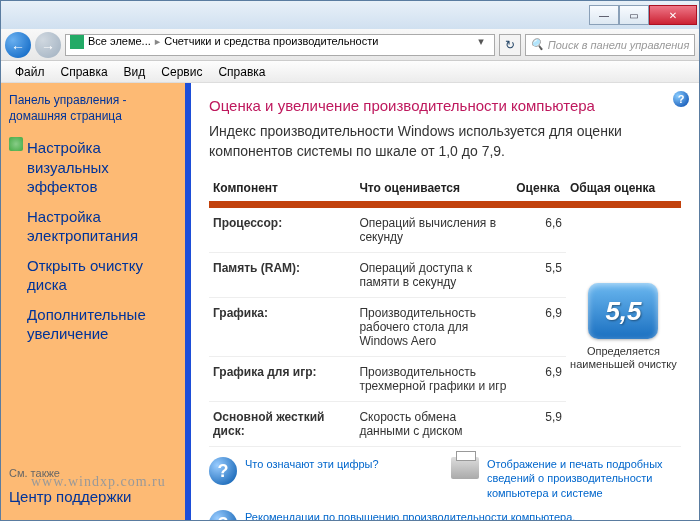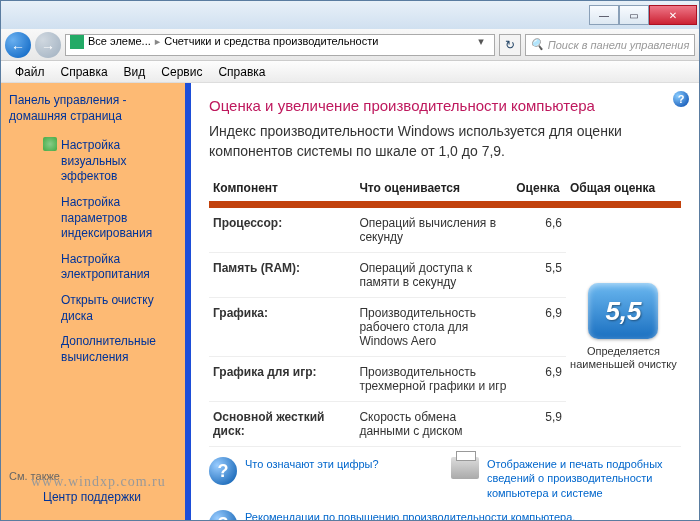--- a/index.html
+++ b/index.html
@@ -16,21 +16,21 @@
   .addr-icon { width:14px; height:14px; background:#2a6; display:inline-block; }
   .addr-sep { color:#888; }
   .addr-drop { width:18px; text-align:center; color:#555; }
   .refresh { width:22px; height:22px; border:1px solid #aaa; background:#f4f4f4; display:flex; align-items:center; justify-content:center; color:#246; }
   .search { width:170px; height:22px; border:1px solid #aaa; background:#fff; display:flex; align-items:center; padding:0 4px; color:#999; font-style:italic; font-size:11px; gap:4px; }
   .menubar { height:22px; background:linear-gradient(to bottom,#fdfdfd,#ececec); border-bottom:1px solid #ddd; display:flex; align-items:center; padding:0 6px; gap:0; font-size:12px; }
   .menuitem { padding:2px 8px; }
   .content { flex:1; display:flex; overflow:hidden; }
   .sidebar { width:190px; background:#fdba74; border-right:6px solid #1d4ed8; padding:10px 8px; display:flex; flex-direction:column; gap:2px; }
   .side-head { color:#003399; font-size:12px; line-height:1.3; margin-bottom:8px; }
-  .side-link { color:#003399; font-size:12px; line-height:1.3; padding:4px 0 4px 18px; position:relative;margin-left:34px; }
+  .side-link { color:#003399; font-size:15px; line-height:1.3; padding:4px 0 4px 18px; position:relative; }
   .side-link.withicon::before { content:""; width:14px; height:14px; position:absolute; left:0; top:3px; background: radial-gradient(circle,#8c8,#4a4); border-radius:2px; }
   .side-bottom { margin-top:auto; }
   .side-also { color:#666; font-size:11px; margin-bottom:4px; }
   .main { flex:1; padding:14px 18px 8px 18px; overflow:auto; position:relative; }
   .helpicon { position:absolute; top:8px; right:10px; width:16px; height:16px; border-radius:50%; background:radial-gradient(circle at 30% 30%,#8cf,#04a); color:#fff; display:flex; align-items:center; justify-content:center; font-size:11px; font-weight:bold; }
   h1 { color:#be185d; font-size:15px; font-weight:normal; margin-bottom:8px; }
   .desc { color:#333; font-size:14px; line-height:1.4; margin-bottom:14px; }
   table { width:100%; border-collapse:collapse; font-size:12px; }
   thead th { text-align:left; font-weight:bold; padding:6px 4px; border-bottom:7px solid #c2410c; color:#222; }
   thead th:nth-child(3){ }
@@ -85,24 +85,23 @@
     <div class="menuitem">Справка</div>
     <div class="menuitem">Вид</div>
     <div class="menuitem">Сервис</div>
     <div class="menuitem">Справка</div>
   </div>
 
   <div class="content">
     <div class="sidebar">
       <div class="side-head">Панель управления - домашняя страница</div>
       <div class="side-link withicon">Настройка визуальных эффектов</div>
-      <div class="side-link">Настройка параметров индексирования</div>
       <div class="side-link">Настройка электропитания</div>
       <div class="side-link">Открыть очистку диска</div>
-      <div class="side-link">Дополнительные вычисления</div>
+      <div class="side-link">Дополнительные увеличение</div>
       <div class="side-bottom">
         <div class="side-also">См. также</div>
         <div class="side-link" style="padding-left:0">Центр поддержки</div>
       </div>
     </div>
 
     <div class="main">
       <div class="helpicon">?</div>
       <h1>Оценка и увеличение производительности компьютера</h1>
       <div class="desc">Индекс производительности Windows используется для оценки компонентов системы по шкале от 1,0 до 7,9.</div>

